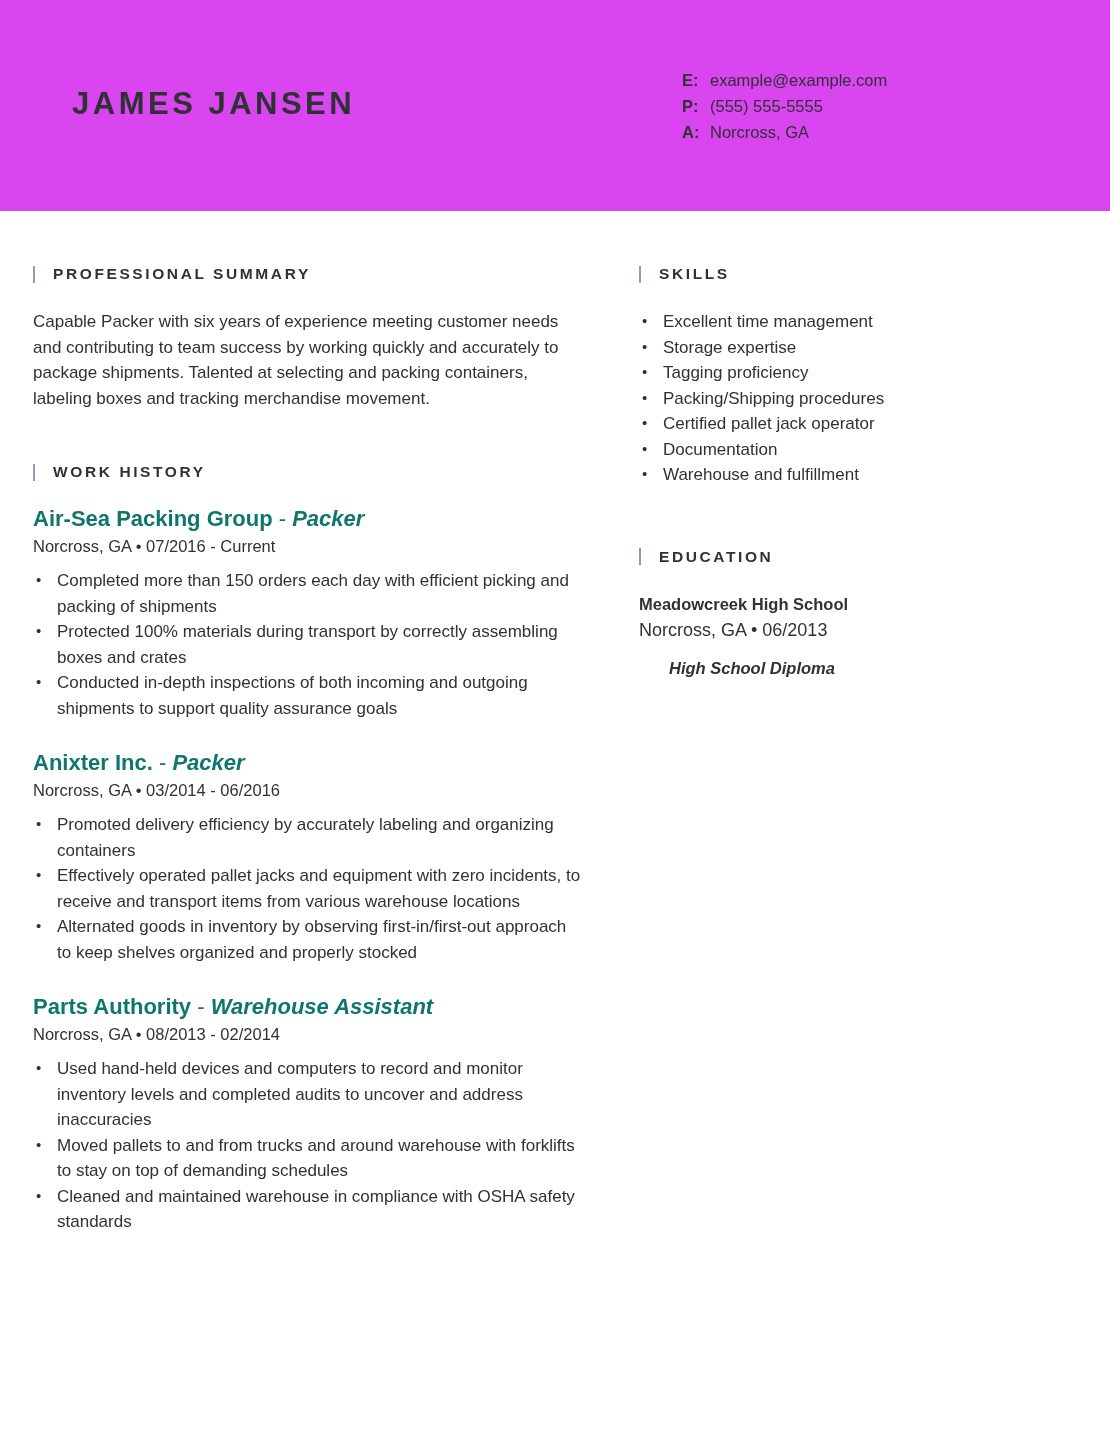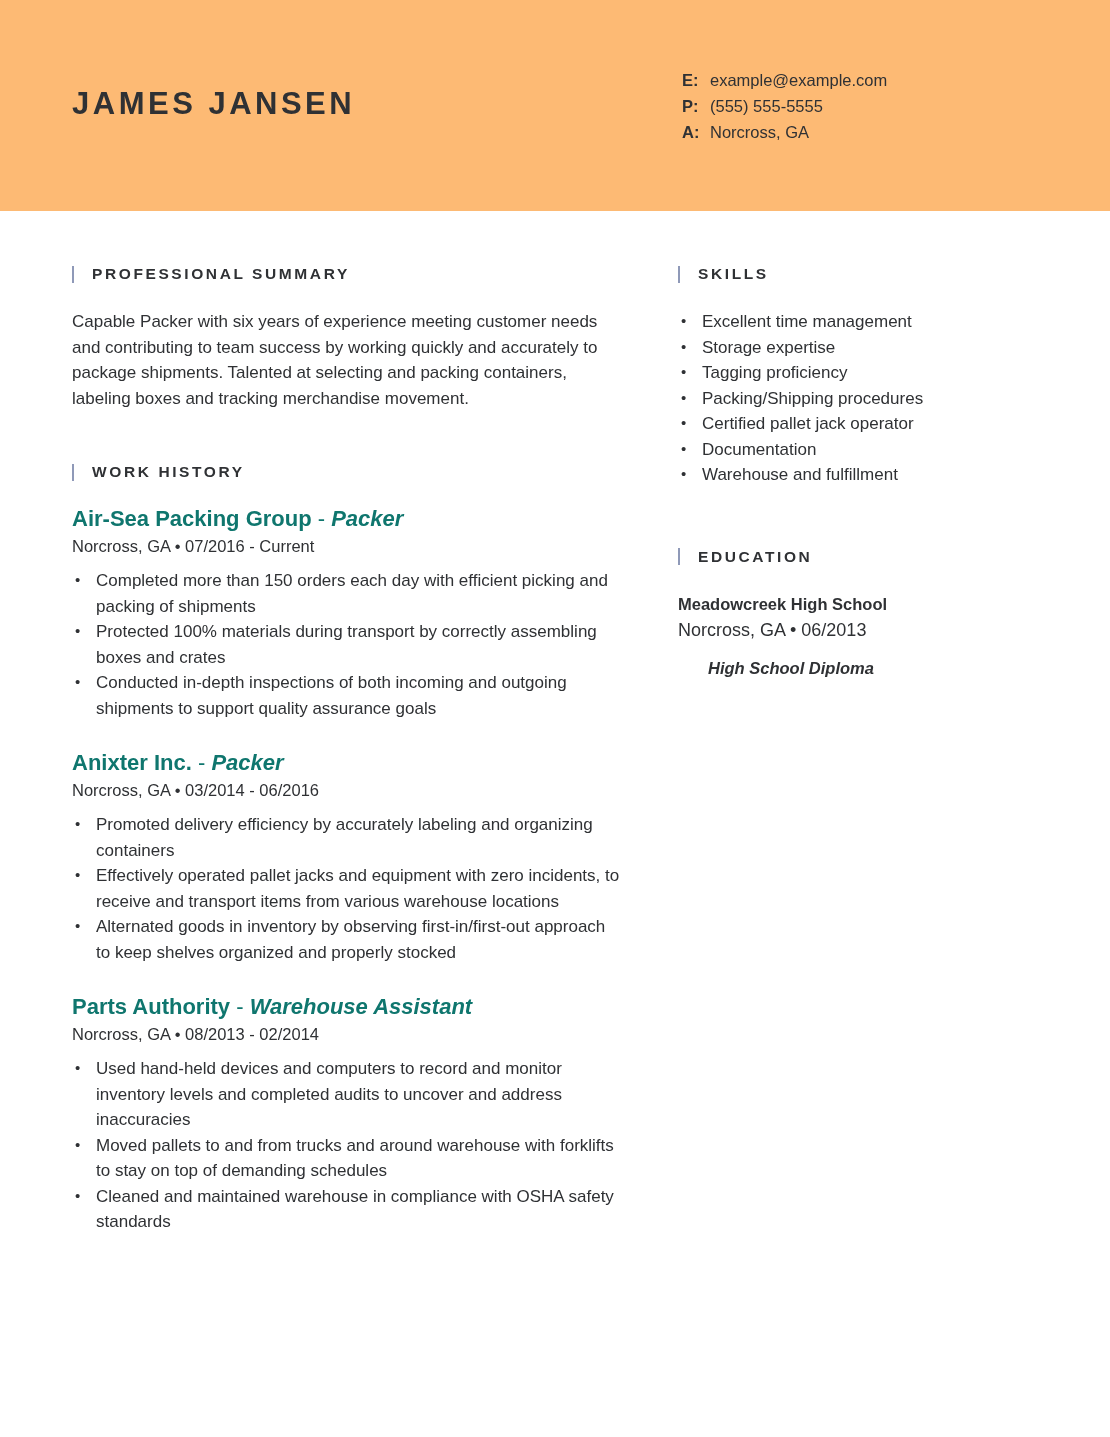--- a/index.html
+++ b/index.html
@@ -17,21 +17,21 @@
   .page {
     position: relative;
     width: 1110px;
     height: 1437px;
     background: #ffffff;
   }
 
   
   .header {
     height: 211px;
-    background: #fdba74;
+    background: #d946ef;
     display: flex;
     align-items: center;
     box-sizing: border-box;
     padding: 5px 72px;
   }
   .name {
     font-size: 31px;
     font-weight: bold;
     letter-spacing: 3.5px;
     color: #2f3134;
@@ -55,21 +55,21 @@
     width: 28px;
     flex: 0 0 28px;
   }
   .contact-val {
     flex: 1 1 auto;
   }
 
   
   .body-wrap {
     display: flex;
-    padding: 0 72px;
+    padding: 0 33px;
     box-sizing: border-box;
   }
   .col-left {
     width: 548px;
     flex: 0 0 548px;
     padding-top: 54px;
   }
   .col-right {
     flex: 1 1 auto;
     padding-top: 54px;

